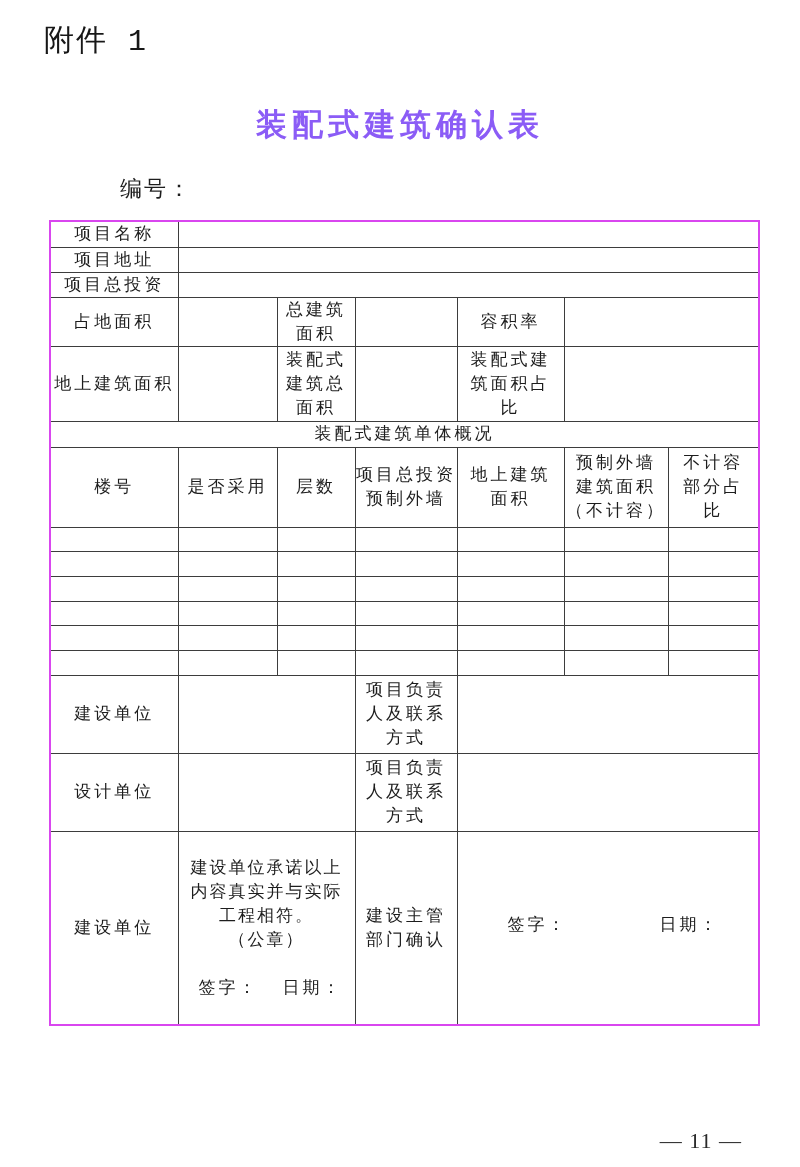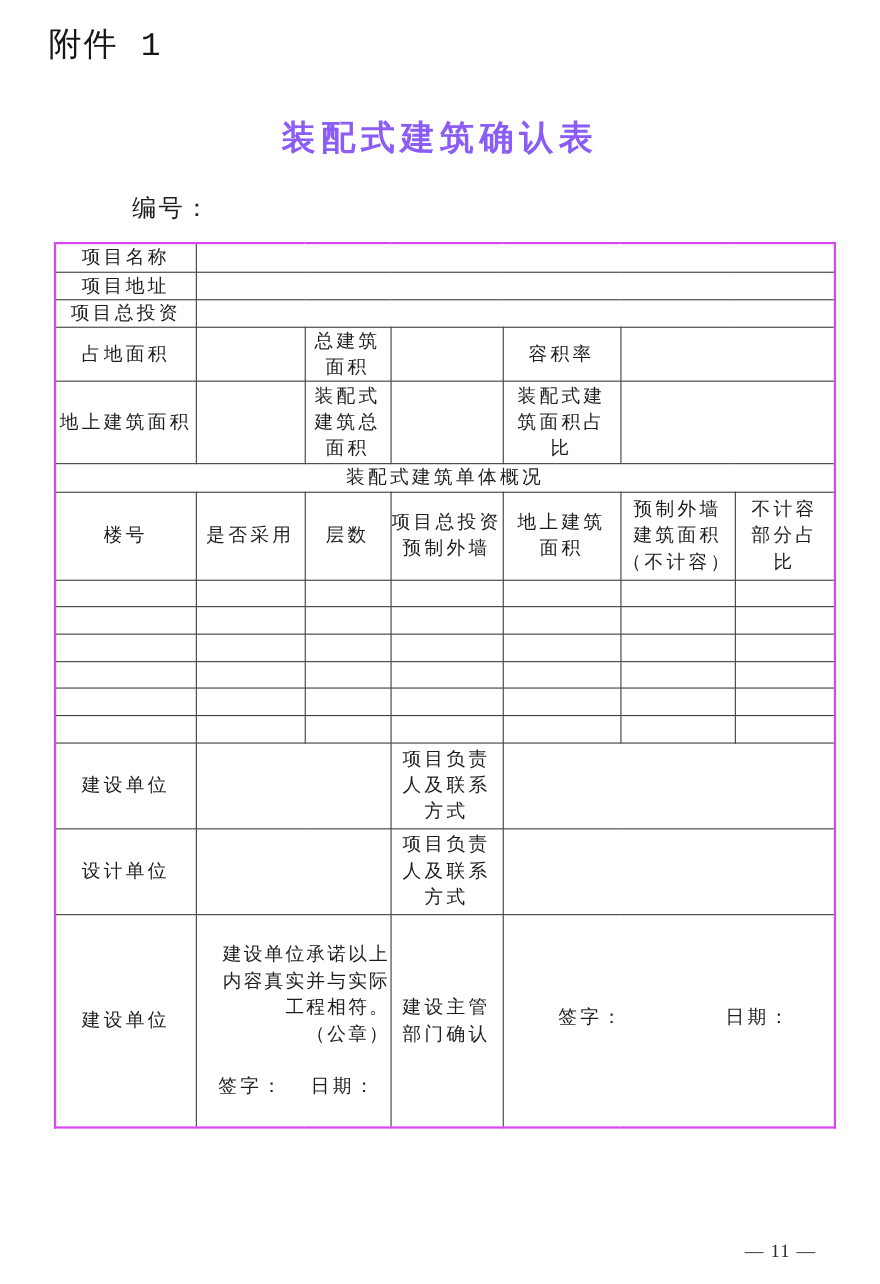--- a/index.html
+++ b/index.html
@@ -47,33 +47,33 @@
   }
   tr.h26 { height: 26px; }
   tr.h25 { height: 25px; }
   tr.h48 { height: 48px; }
   tr.h75 { height: 75px; }
   tr.h80 { height: 80px; }
   tr.hEmpty { height: 24.7px; }
   tr.h78 { height: 78px; }
   tr.h124 { height: 124px; }
   td.commit-cell { vertical-align: top; padding-top: 3px; }
-  .commit-lines { text-align: right; letter-spacing: 2px; }
+  .commit-lines { text-align: center; letter-spacing: 2px; }
   .commit-sign {
     display: flex; justify-content: flex-start; align-items: center;
     padding-left: 20px; gap: 24px; letter-spacing: 3px;
   }
   td.confirm-sign-cell { vertical-align: bottom; }
   .confirm-sign {
     display: flex; justify-content: flex-start; align-items: flex-end;
     padding-left: 50px; gap: 92px; margin-bottom: 6px; letter-spacing: 3px;
   }
   .pageno {
     position: absolute; right: 58px; top: 1128px;
-    font-size: 17px; letter-spacing: 1px; color: #2a2a2a;
+    font-size: 22px; letter-spacing: 1px; color: #2a2a2a;
   }
 </style>
 </head>
 <body>
 
 <div class="page">
 
   <div class="attachment">附件 1</div>
 
   <h1 class="title">装配式建筑确认表</h1>

